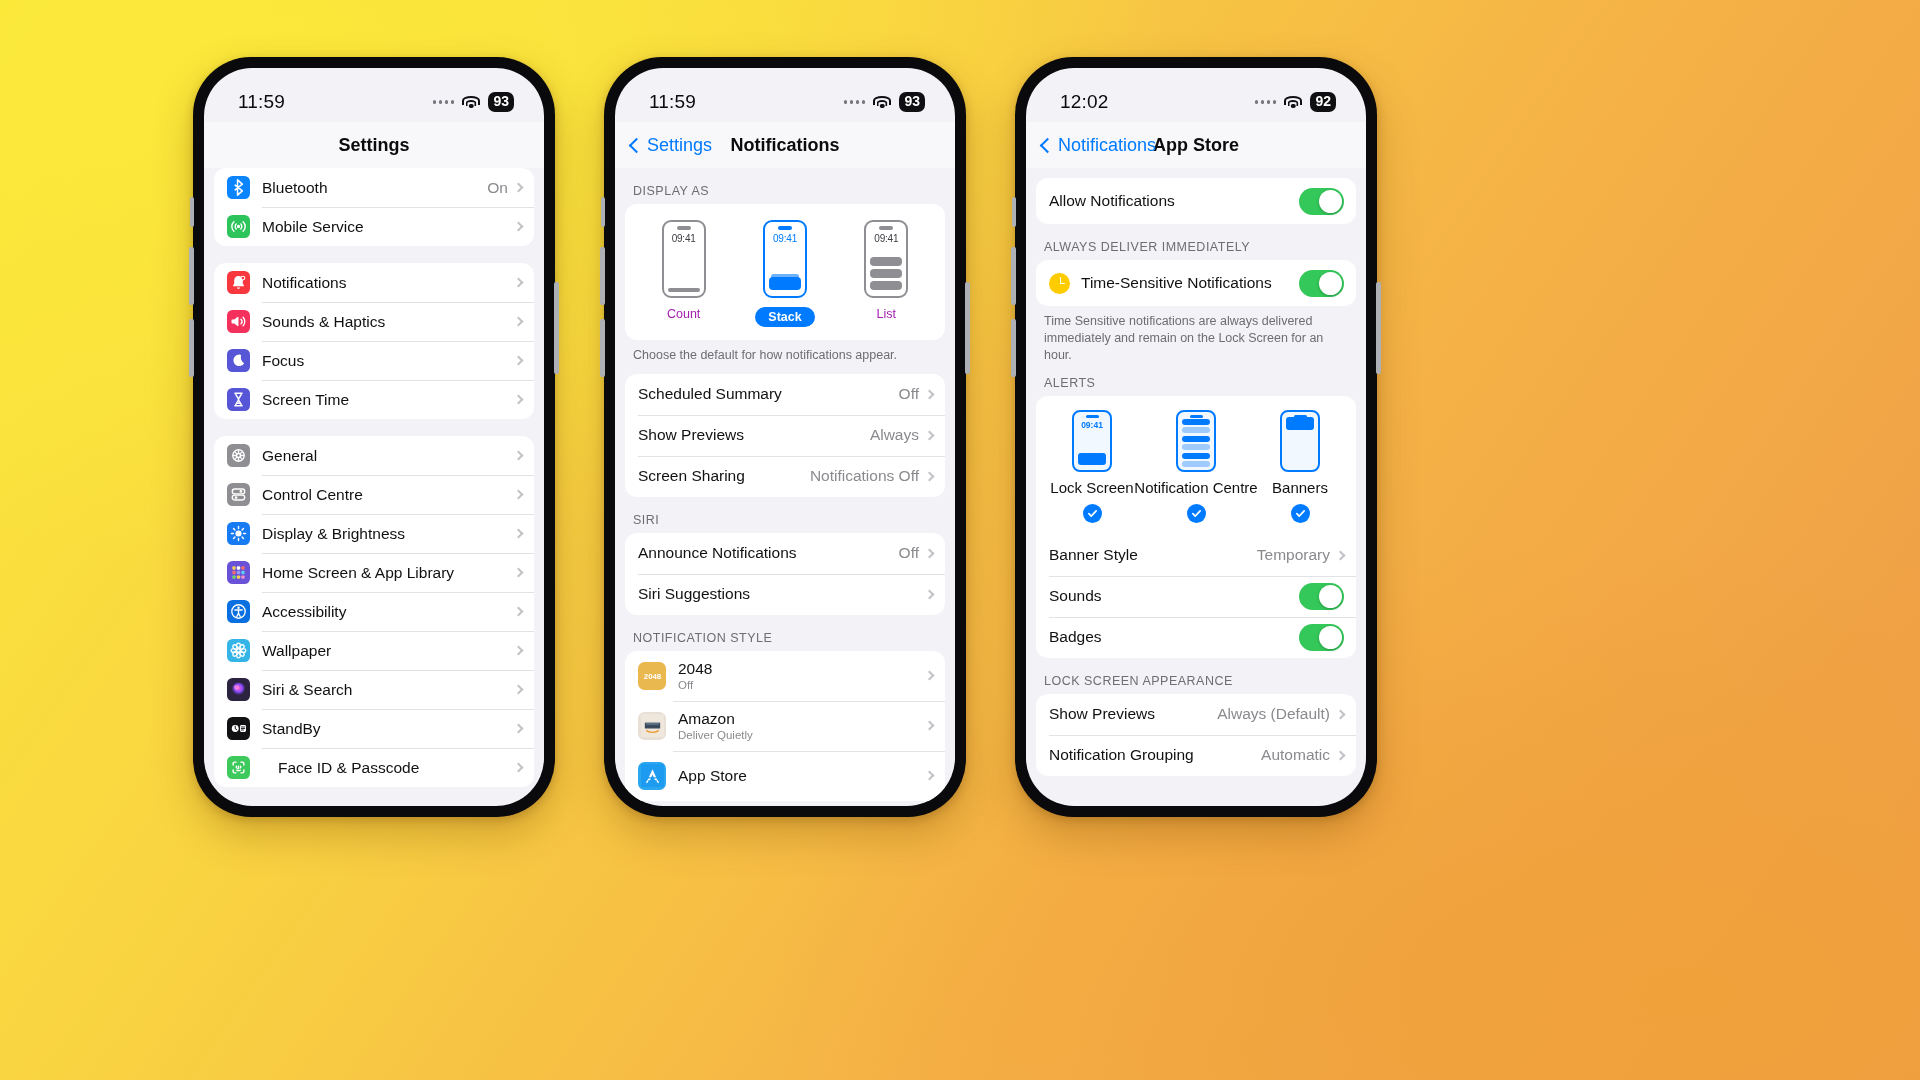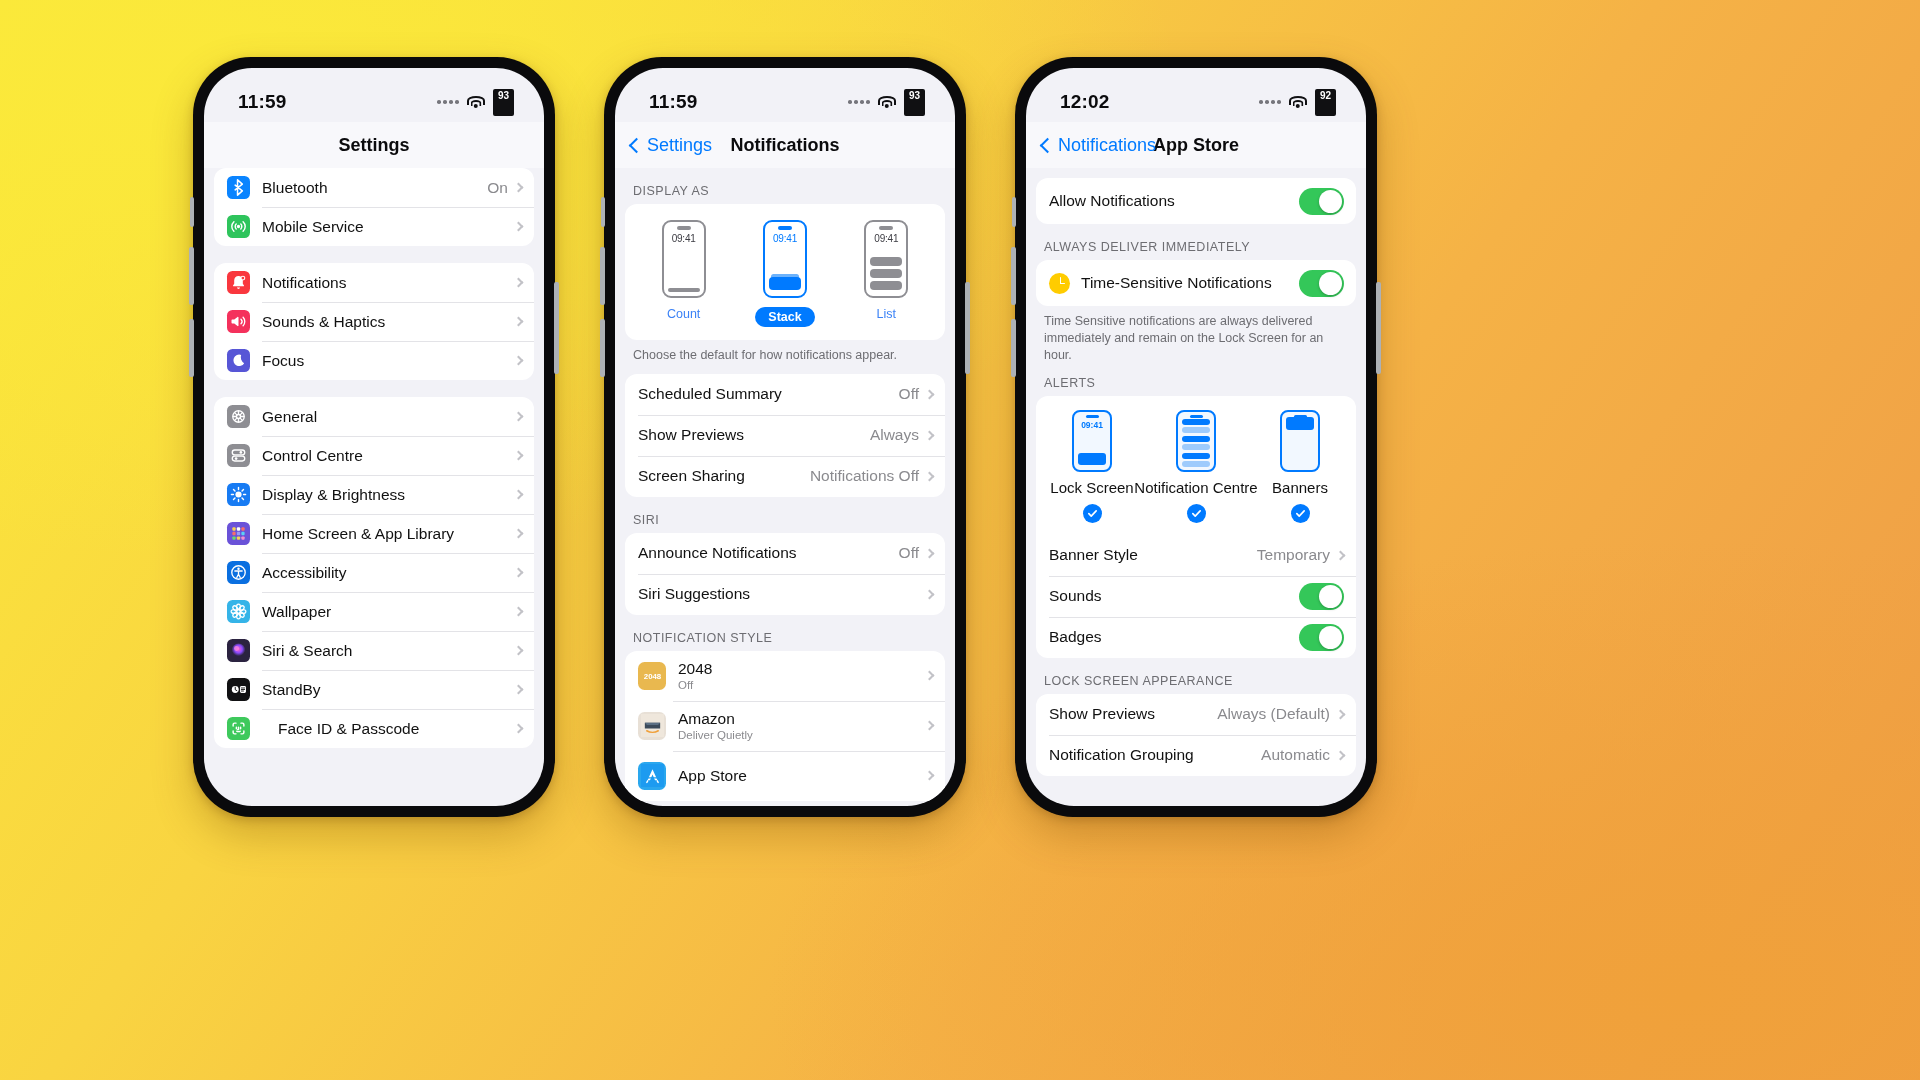--- a/index.html
+++ b/index.html
@@ -40,30 +40,30 @@
     border-radius: 48px;
     overflow: hidden;
   }
   .screen-inner { position:absolute; inset:0; overflow:hidden; }
 
   
   .statusbar {
     height: 54px; display:flex; align-items:center; justify-content:space-between;
     padding: 14px 30px 0 34px; position:relative; z-index:5;
   }
-  .sb-time { font-size: 19px; font-weight: 700; color:#0b0b0d; letter-spacing:.2px; }
+  .sb-time { font-size: 19px; font-weight: 400; color:#0b0b0d; letter-spacing:.2px; }
   .sb-right { display:flex; align-items:center; gap:8px; }
   .sb-dots { display:flex; gap:2.5px; align-items:center; }
   .sb-dots i { width:3.5px; height:3.5px; border-radius:50%; background:#76767c; display:block; }
   .wifi { position:relative; width:18px; height:13px; }
   .wifi span { position:absolute; border:2.2px solid #101012; border-bottom:none; border-radius:50% 50% 0 0; left:50%; transform:translateX(-50%); }
   .wifi .w1 { width:18px; height:9px; top:0; }
   .wifi .w2 { width:11px; height:6px; top:4px; }
   .wifi .w3 { width:4.5px; height:4.5px; top:8px; border-radius:50%; background:#101012; border:none; }
-  .batt { background:#101012; color:#fff; font-size:10px; font-weight:700; border-radius:2px; padding:2px 5px 15px; line-height:1; }
+  .batt { background:#101012; color:#fff; font-size:14px; font-weight:700; border-radius:7px; padding:2px 5px 4px; line-height:1; }
 
   
   .navbar {
     height: 46px; display:flex; align-items:center; position:relative;
     padding: 0 16px; background: rgba(249,249,251,.86);
   }
   .nav-title { position:absolute; left:0; right:0; text-align:center; font-size:18px; font-weight:700; color:#0b0b0d; pointer-events:none; }
   .nav-back { display:flex; align-items:center; gap:3px; color:#007aff; font-size:18px; position:relative; z-index:2; }
   .chev-left { width:11px; height:11px; border-left:2.6px solid #007aff; border-bottom:2.6px solid #007aff; transform:rotate(45deg); margin-right:2px; }
 
@@ -95,21 +95,21 @@
   .mini .notch { width:14px; height:3.5px; border-radius:2px; background:#8e8e93; margin-top:4px; }
   .mini .mtime { font-size:10px; color:#3c3c43; margin-top:3px; font-weight:500; letter-spacing:-.2px; }
   .mini .bar-b { width:32px; height:4px; border-radius:2px; background:#8e8e93; position:absolute; bottom:4px; left:50%; transform:translateX(-50%); }
   .mini.sel { border-color:#007aff; }
   .mini.sel .notch { background:#007aff; }
   .mini.sel .mtime { color:#007aff; }
   .mini .stackbar { position:absolute; left:4px; right:4px; bottom:6px; height:13px; border-radius:4px; background:#007aff; }
   .mini .stackbar.b2 { bottom:17px; height:5px; left:6px; right:6px; background:#6cb2fb; }
   .mini .listbars { position:absolute; left:4px; right:4px; bottom:6px; display:flex; flex-direction:column; gap:3px; }
   .mini .listbars span { height:9px; border-radius:4px; background:#8e8e93; display:block; }
-  .da-label { font-size:12.5px; color:#3b82f6; }
+  .da-label { font-size:12.5px; color:#a21caf; }
   .da-label.pill { background:#007aff; color:#fff; border-radius:11px; padding:3px 13px; font-weight:600; }
 
   
   .alerts { display:flex; justify-content:space-around; padding: 14px 4px 6px; }
   .al-item { display:flex; flex-direction:column; align-items:center; width:96px; gap:7px; }
   .al-mini { width:40px; height:62px; border-radius:8px; border:2.4px solid #007aff; background:#f2f8ff; position:relative; display:flex; flex-direction:column; align-items:center; }
   .al-mini .notch { width:13px; height:3.4px; border-radius:2px; background:#007aff; margin-top:3px; }
   .al-mini .mtime { font-size:8.5px; color:#007aff; font-weight:700; margin-top:2px; }
   .al-mini .blk { position:absolute; left:4px; right:4px; bottom:5px; height:12px; border-radius:3px; background:#007aff; }
   .al-mini .rows { position:absolute; left:4px; right:4px; top:7px; display:flex; flex-direction:column; gap:2.5px; }
@@ -223,20 +223,30 @@
                 </div>
                 <div class="row has-icon" style="min-height: 39px;">
                   <span class="app-ico" style="background: rgb(87, 86, 214);">
                     <svg class="ico-svg" viewBox="0 0 24 24">
                       <path d="M14.8 6.2a6 6 0 103.1 8.6 7 7 0 01-3.1-8.6z" fill="#fff"></path>
                     </svg>
                   </span>
                   <div class="row-label">Focus</div>
                   <span class="chev"></span>
                 </div>
+                <div class="row has-icon" style="min-height: 39px;">
+                  <span class="app-ico" style="background: rgb(87, 86, 214);">
+                    <svg class="ico-svg" viewBox="0 0 24 24">
+                      <path d="M8.2 5.5h7.6M8.2 18.5h7.6M9 5.5c0 3 3 4.5 3 6.5s-3 3.5-3 6.5M15 5.5c0 3-3 4.5-3 6.5s3 3.5 3 6.5" fill="none" stroke="#fff" stroke-width="1.5" stroke-linecap="round"></path>
+                      <path d="M9.8 16.8c.6-1.4 2.2-2 2.2-2s1.6.6 2.2 2z" fill="#fff"></path>
+                    </svg>
+                  </span>
+                  <div class="row-label">Screen Time</div>
+                  <span class="chev"></span>
+                </div>
               </div>
               <div class="group" style="margin-top: 17px;">
                 <div class="row has-icon" style="min-height: 39px;">
                   <span class="app-ico" style="background: rgb(142, 142, 147);">
                     <svg class="ico-svg" viewBox="0 0 24 24">
                       <g fill="none" stroke="#fff" stroke-width="1.4">
                         <circle cx="12" cy="12" r="6"></circle>
                         <circle cx="12" cy="12" r="2.1"></circle>
                         <path d="M12 6v4M12 14v4M6 12h4M14 12h4M8.2 8.2l2.6 2.6M13.2 13.2l2.6 2.6M15.8 8.2l-2.6 2.6M10.8 13.2l-2.6 2.6"></path>
                       </g>

